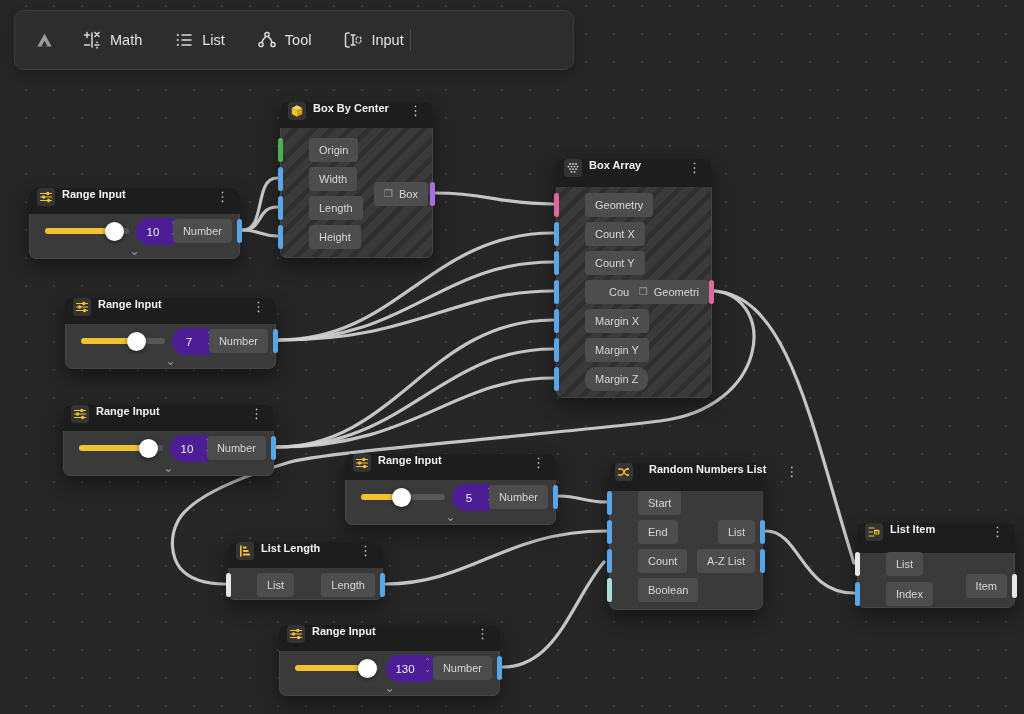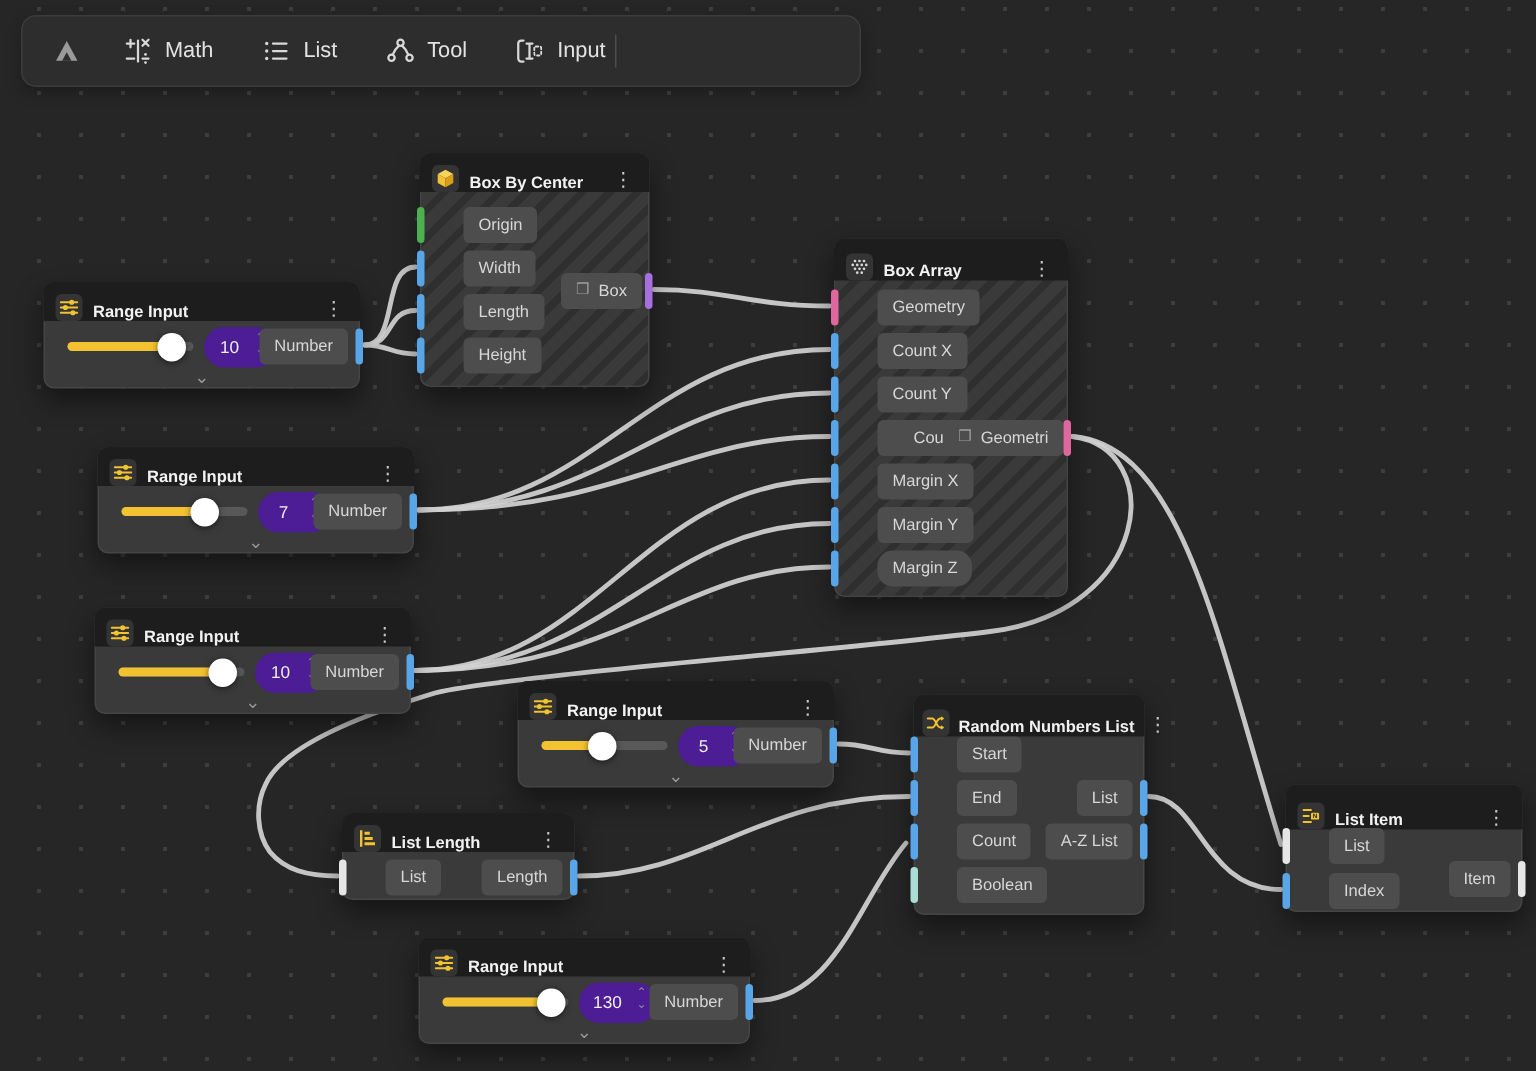--- a/index.html
+++ b/index.html
@@ -1,34 +1,34 @@
 <!DOCTYPE html>
 <html><head>
 <meta charset="utf-8">
 <style>
   html,body{margin:0;padding:0;background:#262626;font-family:"Liberation Sans",sans-serif;}
   #canvas{position:relative;width:1024px;height:714px;overflow:hidden;background-color:#262626;
     background-image:radial-gradient(circle,#3e3e3e 1.4px,rgba(0,0,0,0) 1.6px);
     background-size:28px 28px;background-position:12px 20px;}
   
-  #toolbar{position:absolute;left:14px;top:10px;width:560px;height:48px;background:#2d2d2d;
+  #toolbar{position:absolute;left:14px;top:10px;width:560px;height:60px;background:#2d2d2d;
     border:1px solid #3c3c3c;border-radius:10px;display:flex;align-items:center;padding:0 20px;
     box-sizing:border-box;z-index:10;box-shadow:0 4px 10px rgba(0,0,0,.25);}
   .tb-item{display:flex;align-items:center;gap:8px;margin-right:32px;cursor:pointer;}
   .tb-label{color:#e3e3e3;font-size:14.5px;}
   .tb-sep{width:1px;height:22px;background:#4d4d4d;margin:0 14px 0 2px;}
   .preset{display:flex;align-items:center;flex:1;cursor:pointer;height:100%;}
   .preset-label{color:#cfcfcf;font-size:14px;margin-left:6px;}
   .caret{margin-left:auto;color:#cfcfcf;font-size:11px;padding-right:2px;}
   
   .node{position:absolute;background:#3a3a3a;border:1px solid #454545;border-radius:7px;
     box-shadow:0 8px 18px rgba(0,0,0,.45);z-index:3;box-sizing:border-box;}
   .node.hatch{background:repeating-linear-gradient(135deg,#2f2f2f 0 5px,#3a3a3a 5px 13px);}
   .nheader{position:absolute;left:-1px;right:-1px;top:-1px;background:#1d1d1d;border-radius:7px 7px 0 0;
-    display:flex;align-items:flex-end;gap:7px;padding:0 8px;box-sizing:border-box;}
+    display:flex;align-items:flex-start;gap:7px;padding:0 8px;box-sizing:border-box;}
   .icon-tile{width:18px;height:18px;border-radius:4px;background:#343434;display:flex;align-items:center;
     justify-content:center;flex:0 0 auto;}
   .ntitle{font-size:11px;font-weight:700;color:#f2f2f2;white-space:nowrap;}
   .kebab{margin-left:auto;color:#c9c9c9;font-size:13px;line-height:1;cursor:pointer;padding:2px 3px;}
   .chip{position:absolute;height:24px;background:#4d4d4d;border-radius:4px;color:#d7d7d7;font-size:11px;
     display:flex;align-items:center;padding:0 10px;white-space:nowrap;box-sizing:border-box;gap:6px;margin-left:20px;}
   .chip .mini{color:#9f9f9f;font-size:10px;line-height:1;}
   .port{position:absolute;width:5px;height:24px;border-radius:2.5px;cursor:crosshair;}
   .p-blue{background:#58a6e8}.p-green{background:#4db050}.p-pink{background:#e0679d}
   .p-purple{background:#a86fe0}.p-white{background:#e6e6e6}.p-teal{background:#a8ded6}
@@ -347,21 +347,21 @@
       <span class="ntitle">List Length</span>
       <span class="kebab">⋮</span>
     </div>
     <div class="chip" style="left:8px;top:30px;">List</div>
     <span class="port p-white" style="left:-3px;top:30px;"></span>
     <div class="chip" style="right:7px;top:30px;">Length</div>
     <span class="port p-blue" style="right:-3px;top:30px;"></span>
   </div>
 
   <div class="node" style="left:609px;top:463px;width:154px;height:147px;">
-    <div class="nheader" style="height:28px;gap:6px;padding:0 6px;">
+    <div class="nheader" style="height:28px;gap:16px;padding:0 6px;">
       <span class="icon-tile">
         <svg width="14" height="14" viewBox="0 0 14 14" stroke="#f2c230" stroke-width="1.3" fill="none" stroke-linecap="round" stroke-linejoin="round">
           <path d="M1.5 4h3 C7 4 7 10 10 10 h1.5 M1.5 10h3 C7 10 7 4 10 4 h1.5"></path>
           <path d="M10.3 2.5 L12.3 4 L10.3 5.5 M10.3 8.5 L12.3 10 L10.3 11.5" fill="#f2c230" stroke="none"></path>
         </svg>
       </span>
       <span class="ntitle">Random Numbers List</span>
       <span class="kebab">⋮</span>
     </div>
     <div class="chip" style="left:8px;top:27px;">Start</div>

